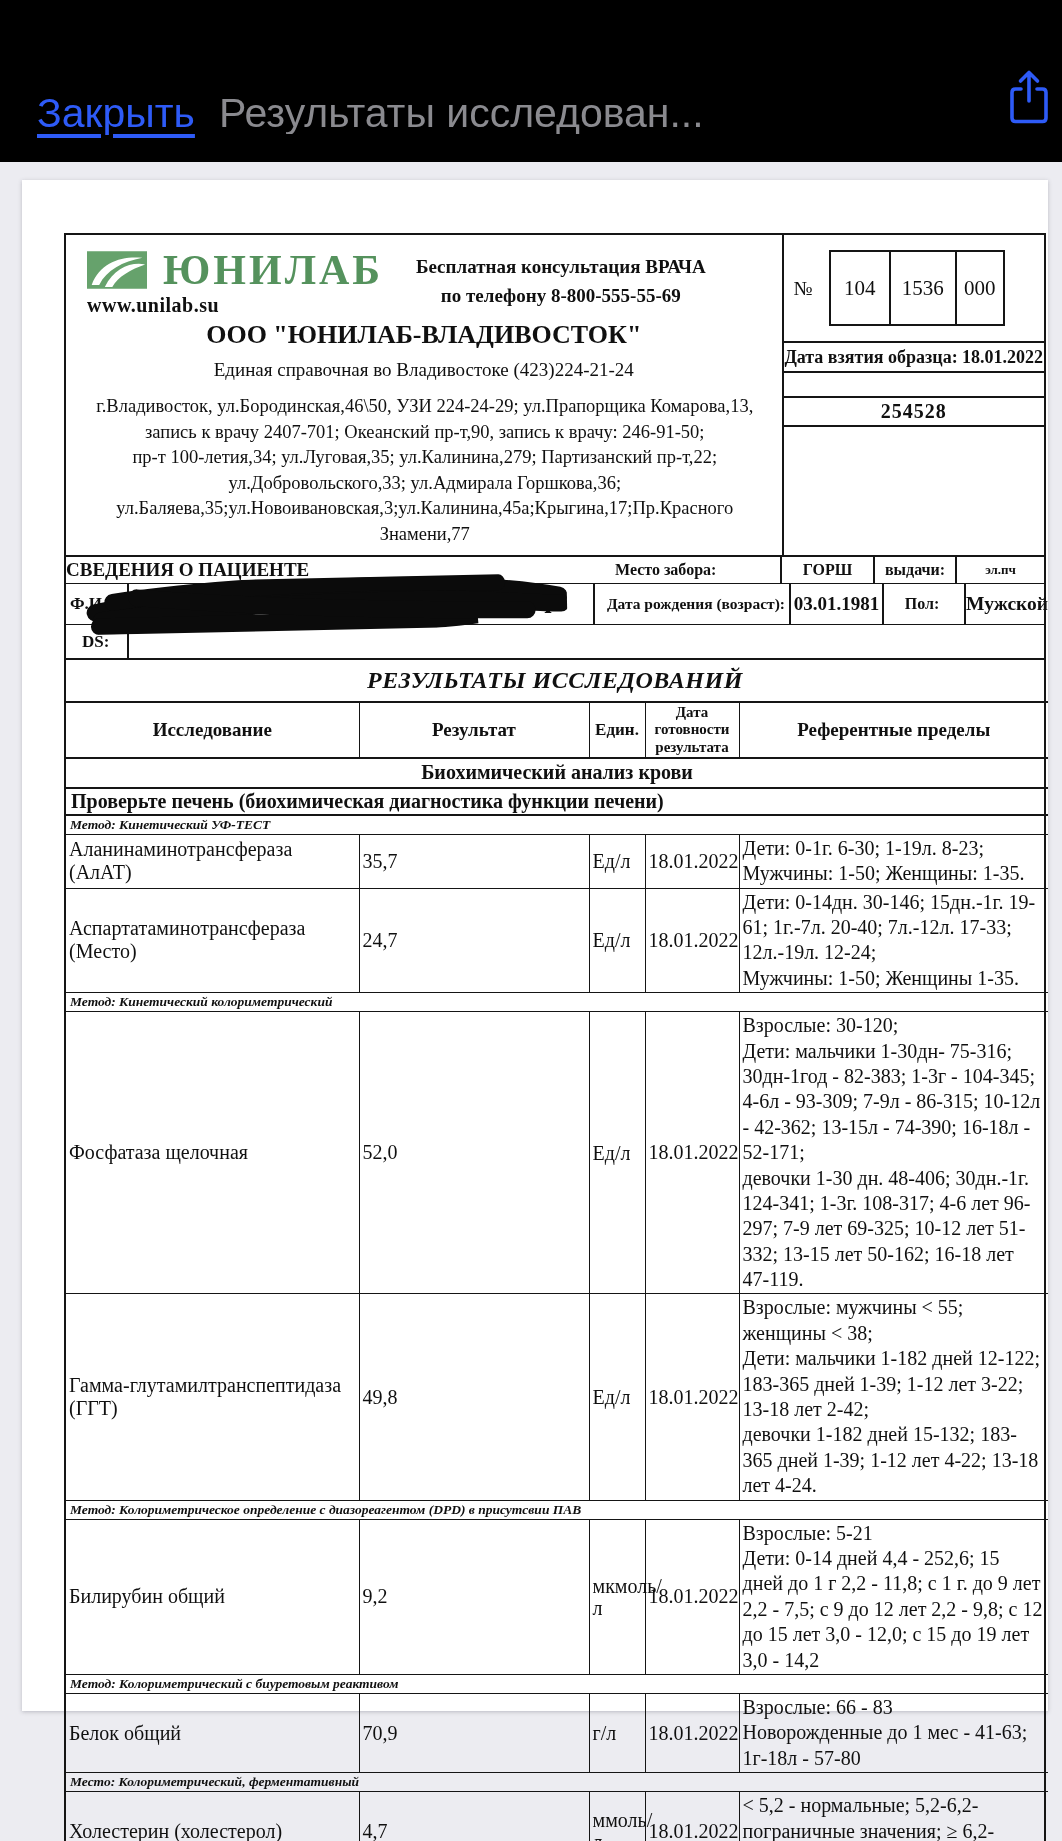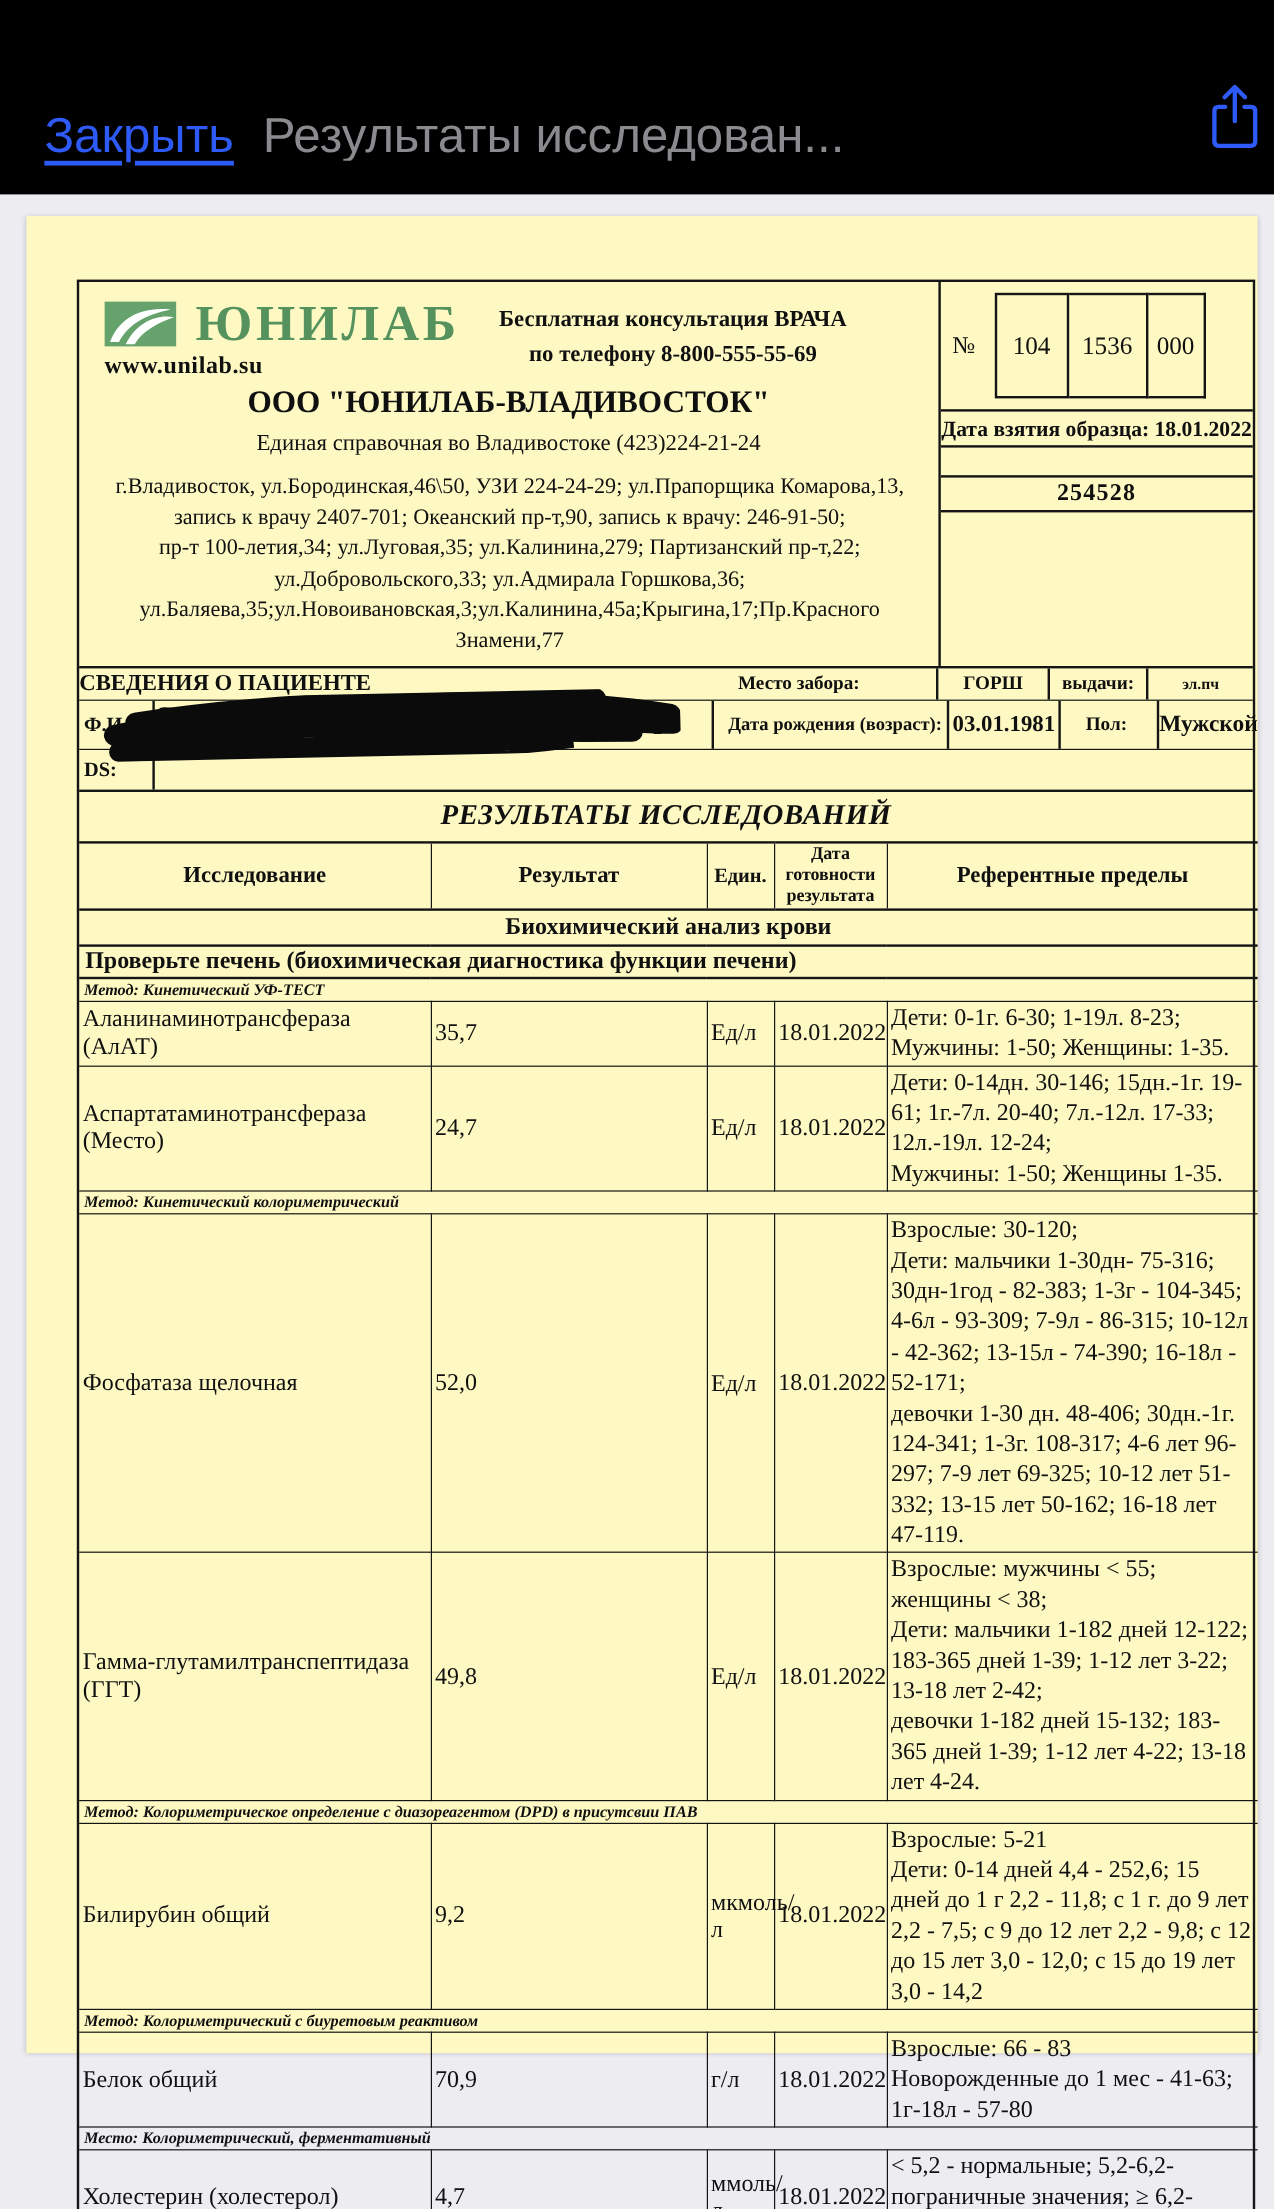--- a/index.html
+++ b/index.html
@@ -10,21 +10,21 @@
   .appbar{position:absolute;left:0;top:0;width:1062px;height:162px;background:#000;
     display:flex;align-items:flex-end;padding:0 16px 28px 37px;box-sizing:border-box;
     font-family:"Liberation Sans","DejaVu Sans",sans-serif;}
   .close-link{color:#2e5bf7;font-size:41px;line-height:1;text-decoration:underline;
     text-decoration-thickness:4px;text-underline-offset:7px;cursor:pointer;}
   .appbar-title{color:#8a8a8f;font-size:41px;line-height:1;margin-left:24px;white-space:nowrap;
     overflow:hidden;max-width:700px;}
   .share-btn{position:absolute;right:10px;bottom:36px;width:46px;height:58px;cursor:pointer;}
 
   
-  .viewer{position:absolute;left:22px;top:180px;width:1026px;height:1531px;background:#fef9c3;
+  .viewer{position:absolute;left:22px;top:180px;width:1026px;height:1531px;background:#ffffff;
     box-shadow:0 1px 4px rgba(40,40,60,.25);}
   .report{position:relative;width:982px;margin:53px 0 0 42px;color:#101010;}
   .frame{border:2px solid #151515;}
 
   
   .hd{display:flex;min-height:243px;}
   .hd-left{width:717px;display:flex;flex-direction:column;box-sizing:border-box;}
   .hd-right{width:263px;border-left:2px solid #151515;display:flex;flex-direction:column;box-sizing:border-box;}
   .logo-row{display:flex;}
   .logo-left{padding:14px 0 0 21px;width:340px;box-sizing:border-box;}
@@ -32,21 +32,21 @@
   .brand{font-size:42px;font-weight:bold;color:#55925d;letter-spacing:3px;line-height:1;}
   .website{font-weight:bold;font-size:20px;margin-top:3px;letter-spacing:.5px;}
   .consult{flex:1;padding:18px 66px 0 0;text-align:center;font-weight:bold;font-size:19px;line-height:1.5;}
   .company{text-align:center;font-weight:bold;font-size:26px;margin-top:3px;}
   .hotline{text-align:center;font-size:19px;margin-top:9px;}
   .addr{margin-top:13px;font-size:18.5px;line-height:1.38;text-align:center;padding:0 4px 8px 6px;}
 
   .num-row{height:106px;display:flex;align-items:center;padding-left:10px;box-sizing:border-box;}
   .num-label{font-size:20px;margin-right:16px;}
   .num-boxes{display:flex;}
-  .num-box{height:88px;border:2px solid #151515;display:flex;align-items:center;justify-content:center;
+  .num-box{height:76px;border:2px solid #151515;display:flex;align-items:center;justify-content:center;
     font-size:21px;box-sizing:border-box;}
   .num-box + .num-box{border-left:none;}
   .nb1{width:62px}.nb2{width:66px}.nb3{width:48px}
   .date-cell{border-top:2px solid #151515;border-bottom:2px solid #151515;height:28px;display:flex;
     align-items:center;justify-content:center;font-weight:bold;font-size:18px;white-space:nowrap;}
   .spacer1{height:23px;}
   .order-cell{border-top:2px solid #151515;border-bottom:2px solid #151515;height:27px;display:flex;
     align-items:center;justify-content:center;font-weight:bold;font-size:20px;letter-spacing:1px;}
 
   
@@ -57,21 +57,21 @@
   .pt-title{flex:1;justify-content:center;font-weight:bold;font-size:19px;}
   .place-label{width:160px;justify-content:flex-end;font-weight:bold;font-size:16px;padding-right:5px;}
   .cell-c{justify-content:center;font-weight:bold;}
   .p2{grid-template-columns:61px 466px 196px 93px 82px 84px;border-top:1.5px solid #151515;height:41px;}
   .fio-label{font-weight:bold;font-size:17px;padding-left:4px;}
   .fio-cell{position:relative;overflow:visible;}
   .fio-name{font-weight:bold;font-size:28px;letter-spacing:1px;white-space:nowrap;padding-left:6px;}
   .scribble{position:absolute;left:-52px;top:-6px;pointer-events:none;transform:rotate(-1.2deg);}
   .dob-label{justify-content:flex-end;font-weight:bold;font-size:15.5px;padding-right:4px;text-align:right;}
   .p3{grid-template-columns:61px 1fr;border-top:1.5px solid #151515;height:34px;}
-  .ds-label{font-weight:bold;font-size:17px;padding-left:4px;}
+  .ds-label{font-weight:bold;font-size:17px;padding-left:16px;}
 
   .results-title{border-top:2px solid #151515;height:41px;display:flex;align-items:center;justify-content:center;
     font-weight:bold;font-size:24px;letter-spacing:.5px;font-style:italic;}
 
   
   table.res{width:100%;border-collapse:collapse;table-layout:fixed;}
   table.res td,table.res th{border:1.5px solid #151515;padding:1px 3px;vertical-align:middle;box-sizing:border-box;}
   table.res td:first-child,table.res th:first-child{border-left:none;}
   table.res td:last-child,table.res th:last-child{border-right:none;}
   tr.hdr th{font-weight:bold;border-top-width:2px;border-bottom-width:2.5px;height:50px;}

